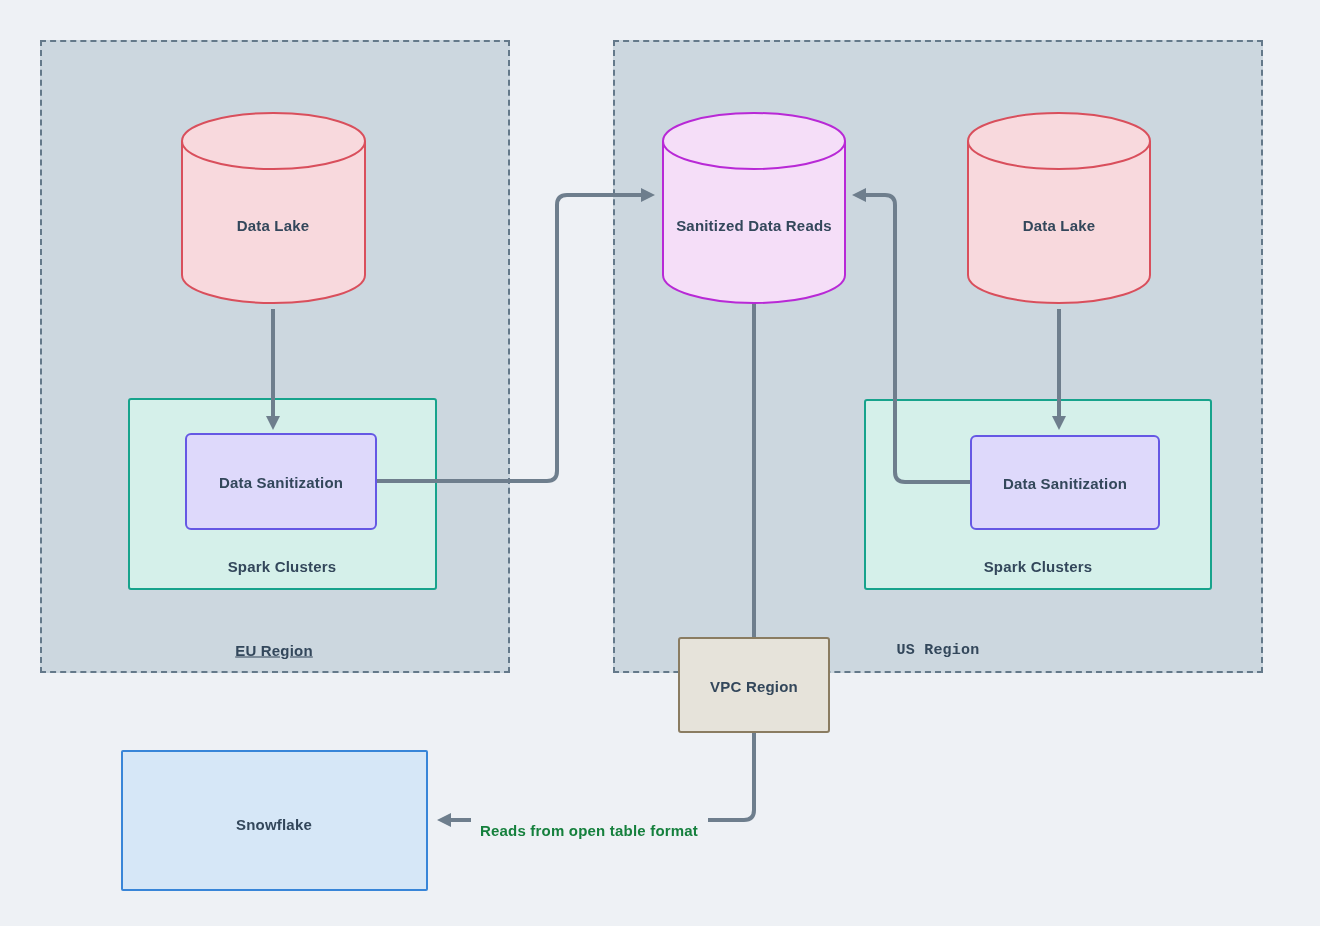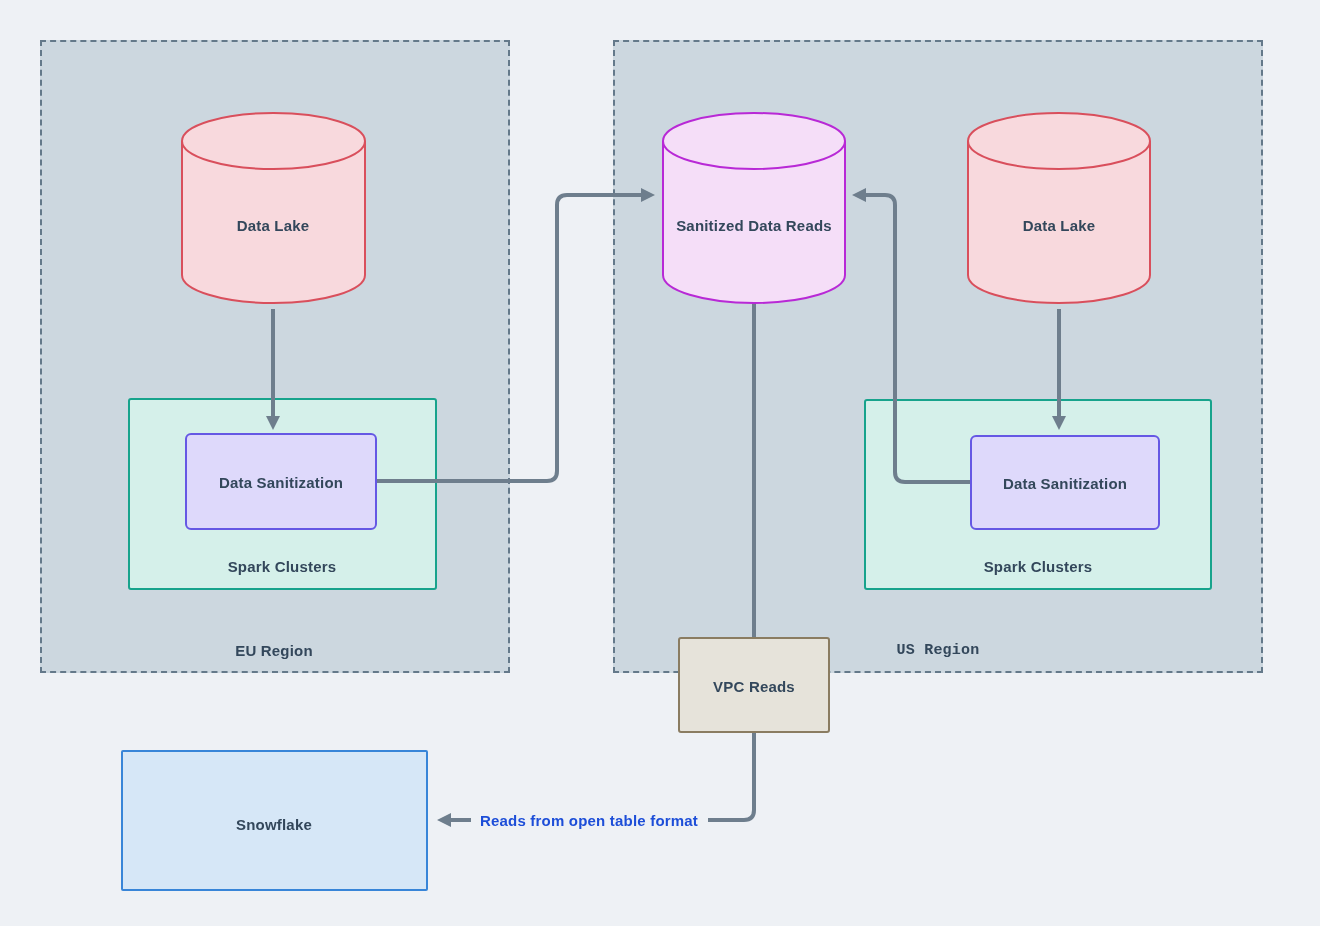--- a/index.html
+++ b/index.html
@@ -43,21 +43,21 @@
   .lbl{
     position:absolute;
     transform:translate(-50%,-50%);
     white-space:nowrap;
     font-size:15px;
     font-weight:bold;
     letter-spacing:.2px;
     color:#33475b;
     z-index:6;
   }
-  .edge-lbl{color:#1d4ed8;font-size:15px;}
+  .edge-lbl{color:#15803d;font-size:15px;margin-top:10px;}
 </style>
 </head>
 <body>
 
 <div id="stage">
 
   <div class="abs region" style="left:40px;top:40px;width:470px;height:633px;"></div>
   <div class="abs region" style="left:613px;top:40px;width:650px;height:633px;"></div>
 
   <div class="abs spark" style="left:128px;top:398px;width:309px;height:192px;"></div>
@@ -116,21 +116,21 @@
   <div class="lbl" style="left:273px;top:225px;">Data Lake</div>
   <div class="lbl" style="left:754px;top:225px;">Sanitized Data Reads</div>
   <div class="lbl" style="left:1059px;top:225px;">Data Lake</div>
 
   <div class="lbl" style="left:281px;top:482px;">Data Sanitization</div>
   <div class="lbl" style="left:1065px;top:483px;">Data Sanitization</div>
 
   <div class="lbl" style="left:282px;top:566px;">Spark Clusters</div>
   <div class="lbl" style="left:1038px;top:566px;">Spark Clusters</div>
 
-  <div class="lbl" style="left:274px;top:650px;">EU Region</div>
+  <div class="lbl" style="left:274px;top:650px;text-decoration:underline;">EU Region</div>
   <div class="lbl" style="left:938px;top:650px;font-family:Liberation Mono, monospace;">US Region</div>
 
-  <div class="lbl" style="left:754px;top:686px;">VPC Reads</div>
+  <div class="lbl" style="left:754px;top:686px;">VPC Region</div>
   <div class="lbl" style="left:274px;top:824px;">Snowflake</div>
 
   <div class="lbl edge-lbl" style="left:589px;top:820px;">Reads from open table format</div>
 
 </div>
 
 </body></html>

